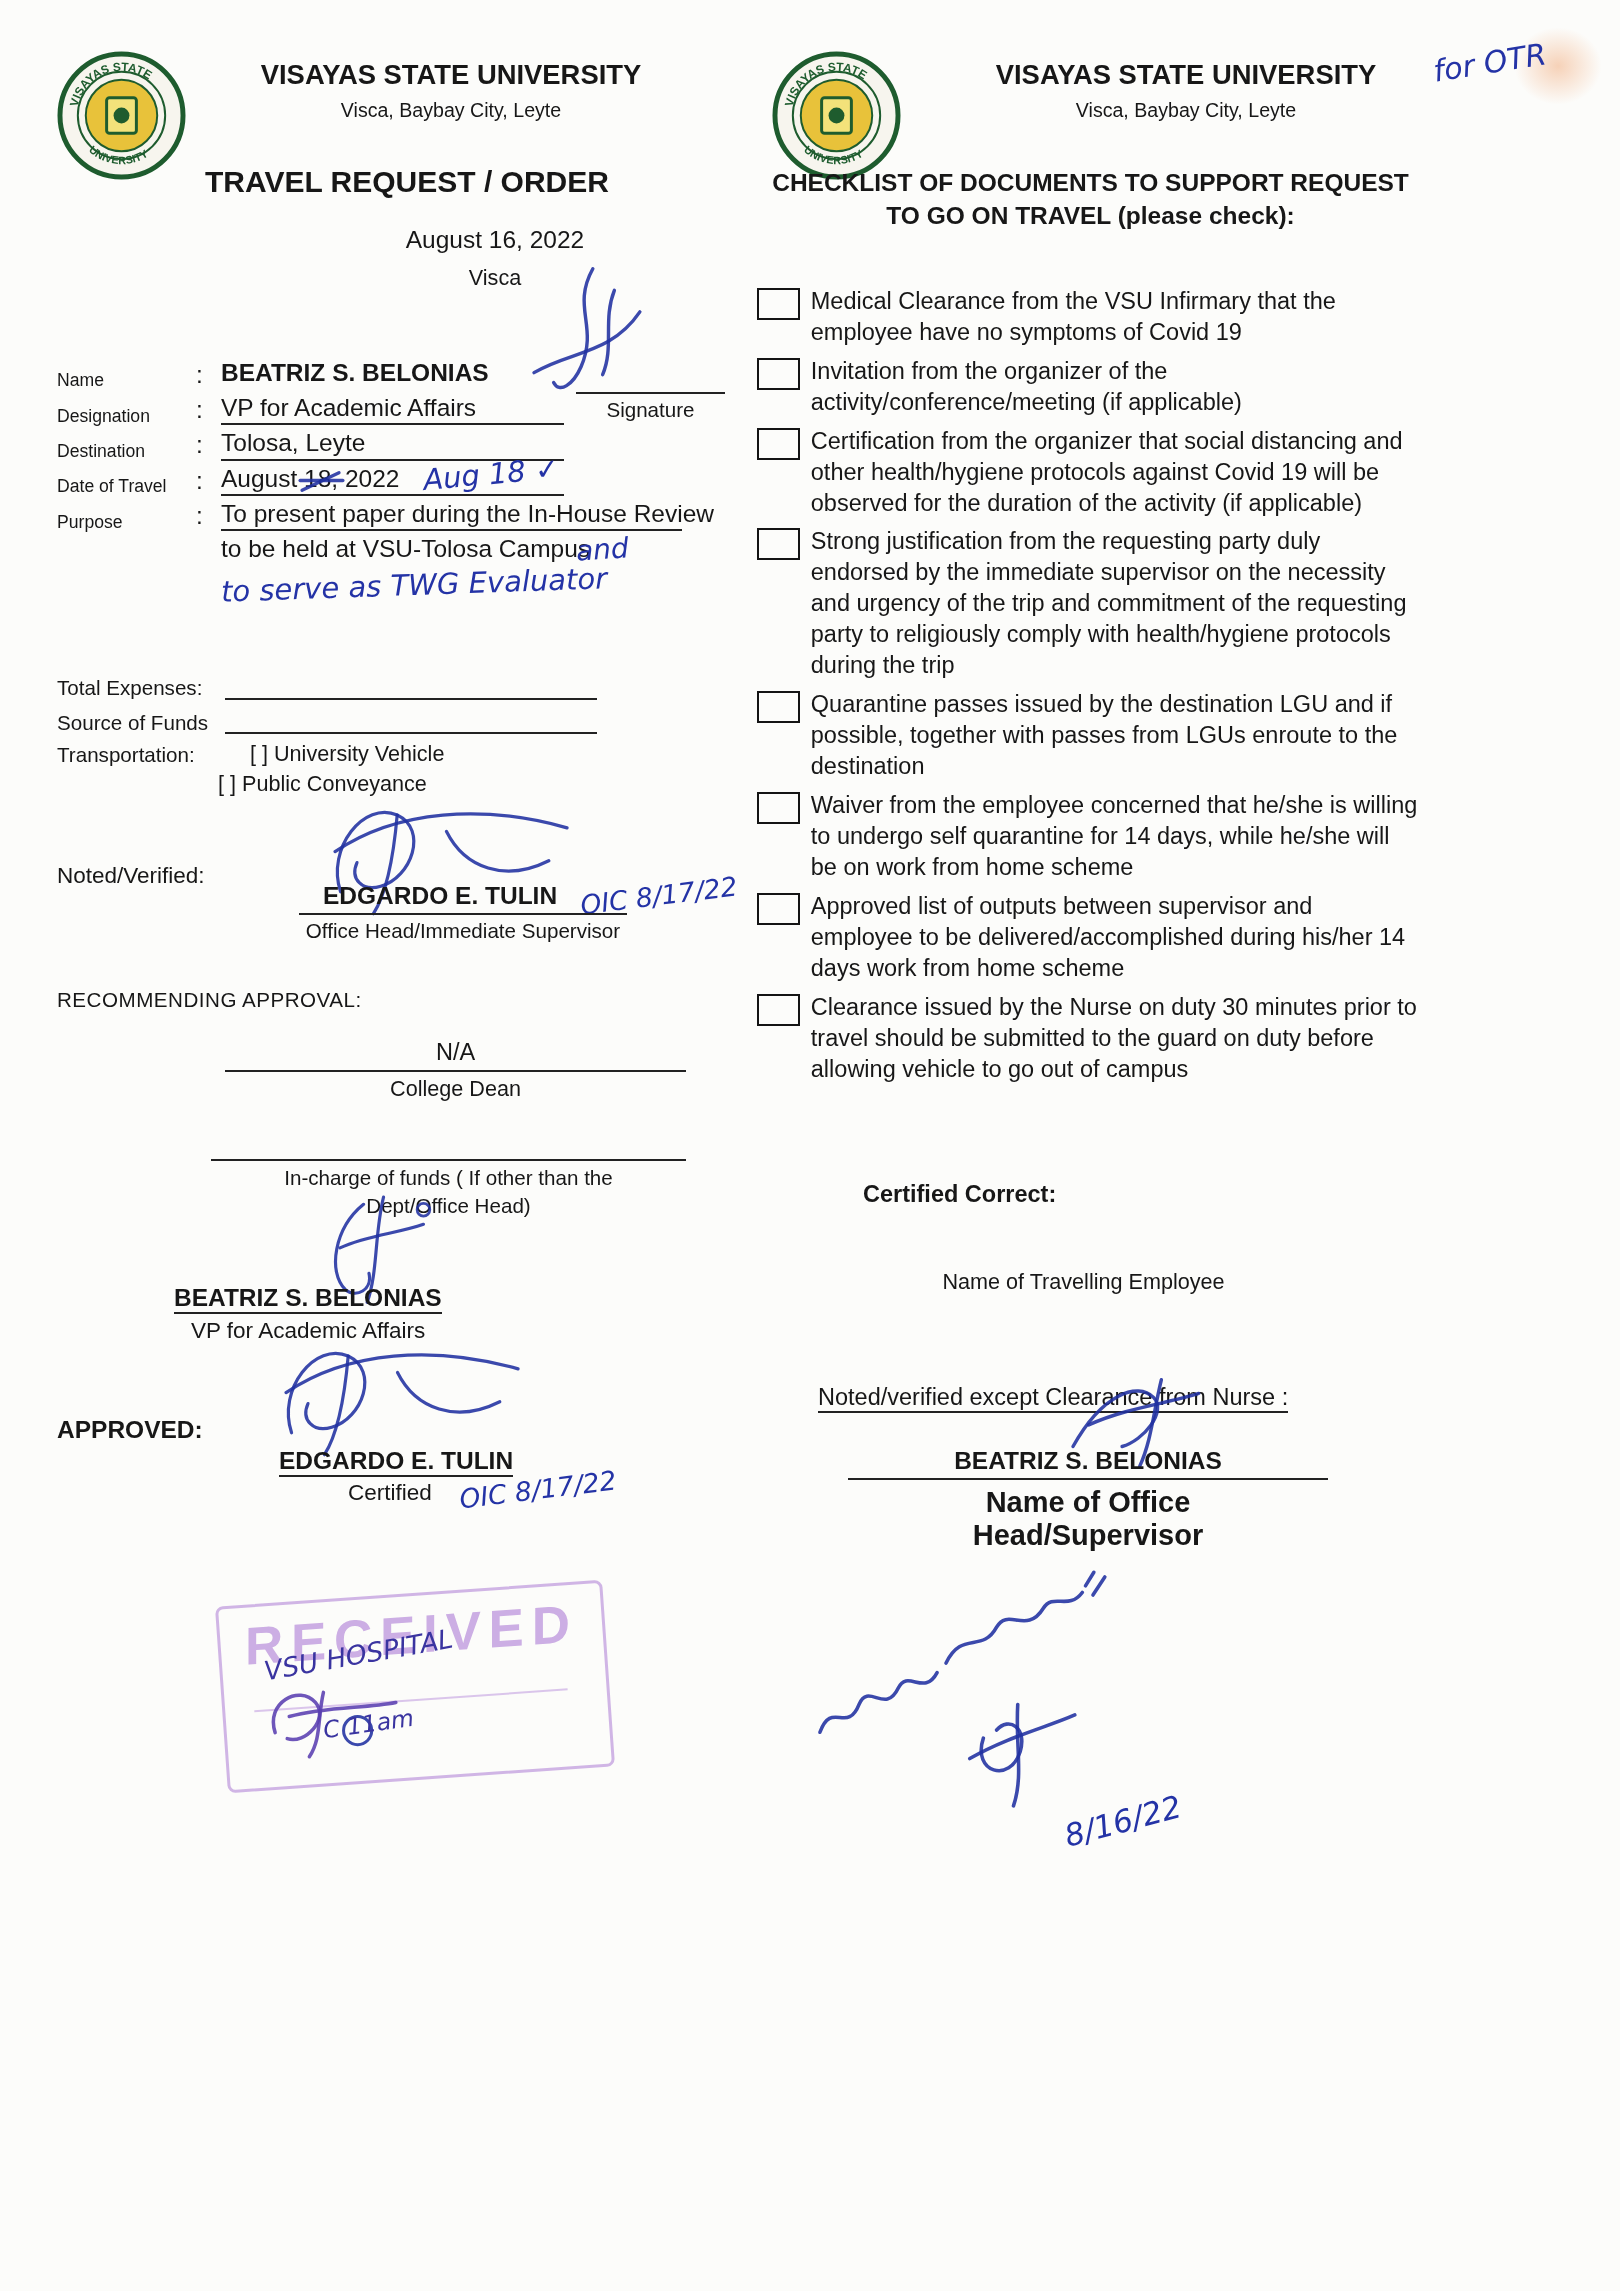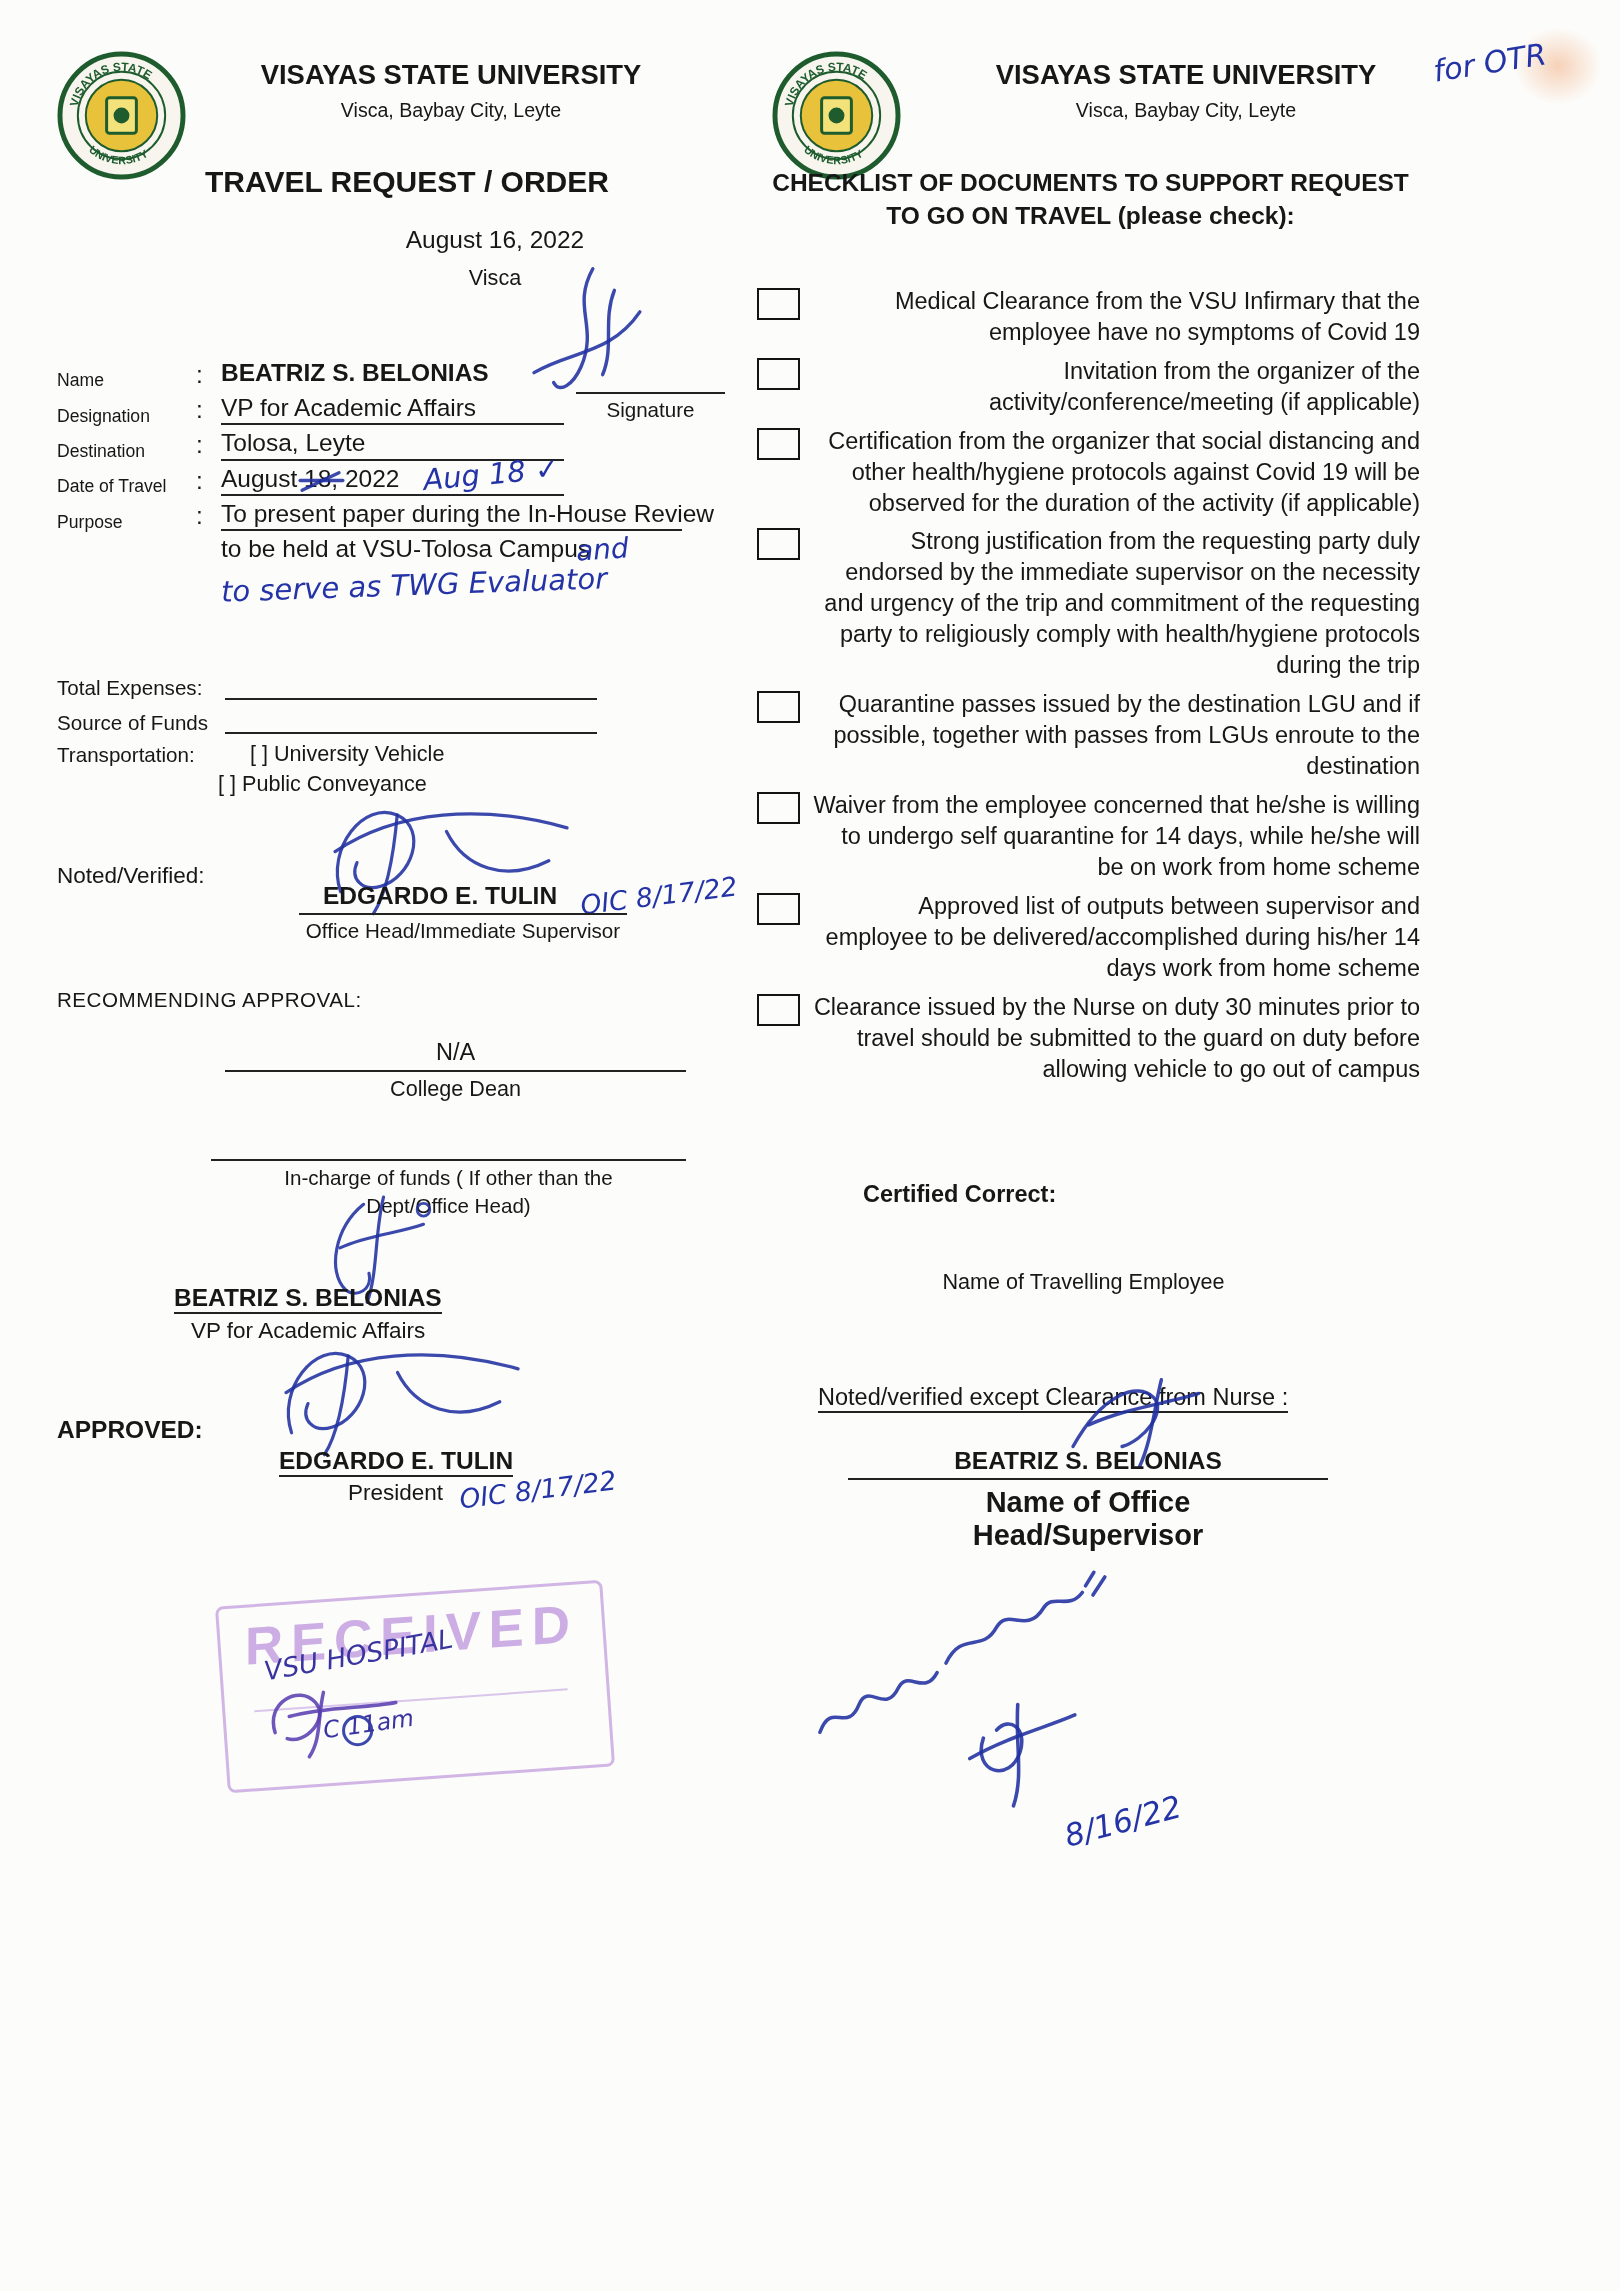--- a/index.html
+++ b/index.html
@@ -10,21 +10,21 @@
   .c{text-align:center;}
   .lbl{font-size:17.6px;}
   .val{font-size:24.5px;}
   .small{font-size:20.6px;}
   .line{position:absolute;border-bottom:2px solid #222;}
   .u{border-bottom:2px solid #222;display:inline-block;}
   .hw{font-style:italic;color:#2433a6;font-family:"DejaVu Sans",sans-serif;}
   .sig path{fill:none;stroke:#2030a0;stroke-width:3.5;stroke-linecap:round;opacity:.88;}
   .sig circle{fill:none;stroke:#2030a0;stroke-width:3;opacity:.88;}
   .stampsig path{stroke:#5a3fb0;}
-  .ck-item{display:flex;margin-bottom:7.8px;text-align:right;}
+  .ck-item{display:flex;margin-bottom:7.8px;}
   .ck-box{flex:0 0 39px;height:28px;border:2.9px solid #141414;margin-right:10.8px;margin-top:2px;}
   .ck-text{font-size:23.5px;line-height:31px;}
   .stamp{position:absolute;left:221px;top:1593px;width:382px;height:181px;transform:rotate(-4deg);
          border:3.9px solid rgba(155,95,205,.45);border-radius:7.8px;}
   .stamp-word{position:absolute;left:0;top:7.8px;width:100%;text-align:center;font-weight:bold;
          font-size:53px;letter-spacing:7.8px;color:rgba(155,95,205,.5);transform:skewX(-4deg);}
   .stamp-rule{position:absolute;left:29px;top:103px;width:314px;border-bottom:2.9px solid rgba(155,95,205,.35);}
   .smudge{position:absolute;left:1514px;top:27.4px;width:88px;height:78px;border-radius:50%;
          background:radial-gradient(rgba(235,130,60,.35),rgba(235,130,60,0) 70%);}
 </style>
@@ -169,21 +169,21 @@
   <div class="abs b" style="left:57px;top:1416px;font-size:24.5px;">APPROVED:</div>
   <div class="abs" style="left:253px;top:1325px;width:289px;height:137px;">
     <svg class="sig" viewBox="0 0 300 150" width="289" height="137">
       <path d="M34,118 C18,70 60,18 96,34 C130,50 112,102 78,112 C58,118 44,104 52,86"></path>
       <path d="M28,74 C96,28 190,22 282,48"></path>
       <path d="M150,52 C170,92 214,108 262,84"></path>
       <path d="M96,34 C92,80 84,120 70,142"></path>
     </svg>
   </div>
   <div class="abs b u" style="left:279px;top:1447px;font-size:24.5px;">EDGARDO E. TULIN</div>
-  <div class="abs" style="left:348px;top:1480px;font-size:22.5px;">President</div>
+  <div class="abs" style="left:348px;top:1480px;font-size:22.5px;">Certified</div>
   <div class="abs hw" style="left:459px;top:1474px;font-size:26.5px;transform:rotate(-7deg);">OIC 8/17/22</div>
 
   <div class="stamp">
     <div class="stamp-word">RECEIVED</div>
     <div class="stamp-rule"></div>
   </div>
   <div class="abs hw" style="left:263px;top:1639px;font-size:26.5px;transform:rotate(-10deg);color:#3a34a0;">VSU HOSPITAL</div>
   <div class="abs" style="left:245px;top:1671px;width:181px;height:93px;">
     <svg class="sig stampsig" viewBox="0 0 180 90" width="181" height="93">
       <path d="M30,60 C20,30 54,12 70,30 C84,46 60,72 42,66"></path>

